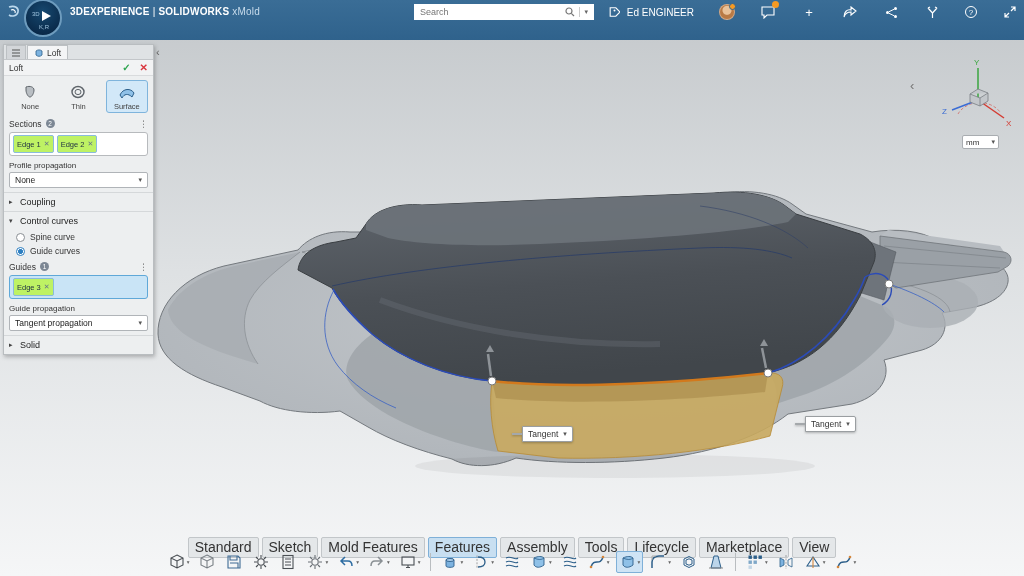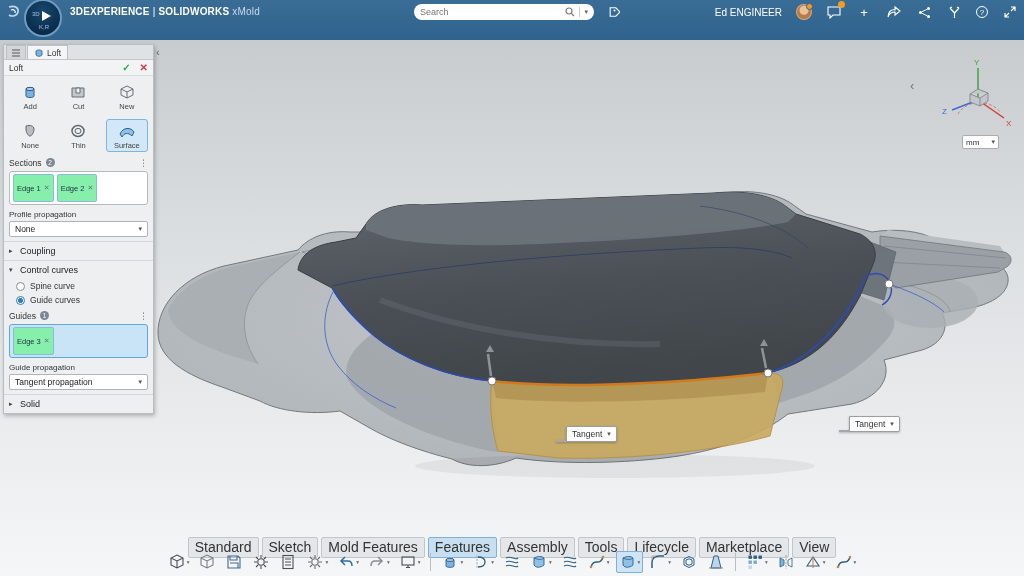--- a/index.html
+++ b/index.html
@@ -14,45 +14,45 @@
              background:radial-gradient(circle at 50% 32%,#16486f 0%,#0a2a4a 75%);
              border:2px solid #6e9cbe; z-index:50; }
   .compass .play { position:absolute; left:16px; top:10px; width:0; height:0;
                    border-left:9px solid #fff; border-top:5px solid transparent; border-bottom:5px solid transparent; }
   .compass .c-top { position:absolute; left:6px; top:10px; font-size:6px; color:#9fc3de; }
   .compass .c-bottom { position:absolute; left:13px; top:23px; font-size:6px; color:#9fc3de; }
   .brand-text { position:absolute; left:70px; top:6px; font-size:10px; color:#fff; letter-spacing:.2px; white-space:nowrap; }
   .b-bold { font-weight:bold; }
   .b-light { color:#c8dcec; }
   .search-wrap { position:absolute; left:414px; top:4px; width:180px; height:16px; background:#fff;
-                 border-radius:8px; display:flex; align-items:center; padding:0 6px; gap:4px; }
+                 border-radius:0; display:flex; align-items:center; padding:0 6px; gap:4px; }
   .search-input { flex:1; border:0; outline:0; font-size:9px; color:#444; background:transparent; min-width:0; }
   .search-divider { width:1px; height:10px; background:#ccc; }
   .sw-caret { font-size:7px; color:#666; }
   .tag-btn { position:absolute; left:604px; top:4px; width:18px; height:16px; display:flex; align-items:center; justify-content:center; }
-  .top-right { position:absolute; right:6px; top:0; height:24px; display:flex; align-items:center; gap:14px; color:#fff; }
+  .top-right { position:absolute; right:6px; top:0; height:24px; display:flex; align-items:center; gap:25px; color:#fff; }
   .user-name { font-size:10px; white-space:nowrap; }
   .avatar { width:16px; height:16px; border-radius:50%; position:relative;
             background:radial-gradient(circle at 50% 38%,#e9c29a 0 4px,#b97a45 5px); border:1px solid rgba(255,255,255,.35); }
   .presence { position:absolute; right:-2px; top:-2px; width:7px; height:7px; border-radius:50%;
               background:#f59a23; border:1px solid #31658f; }
   .tb-icon { width:16px; height:16px; display:flex; align-items:center; justify-content:center; position:relative; }
   .badge-dot { position:absolute; right:-3px; top:-3px; width:7px; height:7px; background:#f59a23; border-radius:50%; }
   .help-circle { width:12px; height:12px; border:1px solid #fff; border-radius:50%; font-size:8px;
                  display:flex; align-items:center; justify-content:center; }
   .plus-glyph { font-size:13px; line-height:1; }
 
   
   .scene { position:absolute; left:0; top:0; width:1024px; height:576px; z-index:1; }
   .pan-chevron { position:absolute; left:910px; top:78px; font-size:13px; color:#777; z-index:5; cursor:pointer; }
   .triad { position:absolute; right:8px; top:56px; width:76px; height:78px; z-index:5; }
   .unit-dd { position:absolute; left:962px; top:135px; width:37px; height:14px; background:#fff;
              border:1px solid #a9adb1; border-radius:2px; display:flex; align-items:center; justify-content:space-between;
              padding:0 3px; font-size:8px; color:#333; z-index:5; }
-  .callout { position:absolute; display:flex; align-items:flex-end; z-index:6; filter:drop-shadow(0 1px 1px rgba(0,0,0,.25));margin-left:44px; }
+  .callout { position:absolute; display:flex; align-items:center; z-index:6; filter:drop-shadow(0 1px 1px rgba(0,0,0,.25)); }
   .grip { width:10px; background:#e8eaeb; border:1px solid #a4a8ab; border-right:none; border-radius:2px 0 0 2px;
           background-image:radial-gradient(#9aa0a5 .8px, transparent .9px); background-size:3px 3px; background-position:2px 2px; }
   .callout-body { height:16px; background:#fff; border:1px solid #9a9ea1; border-radius:0 2px 2px 0;
                   font-size:8.5px; color:#333; padding:0 5px; display:flex; gap:5px; align-items:center; }
 
   
   .panel { position:absolute; left:3px; top:44px; width:151px; background:#edeff0;
            border:1px solid #b9bdc0; box-shadow:1px 2px 4px rgba(0,0,0,.25); z-index:30; color:#333; }
   .panel-collapse { position:absolute; left:156px; top:46px; font-size:11px; color:#666; z-index:30; cursor:pointer; }
   .panel-tabs { display:flex; align-items:flex-end; background:#dfe2e4; border-bottom:1px solid #c3c6c9; height:15px; padding-left:2px; gap:1px; }
@@ -68,22 +68,22 @@
   .pbtn { display:flex; flex-direction:column; align-items:center; gap:1px; width:42px; padding:2px 0 1px;
           border:1px solid transparent; border-radius:3px; font-size:7.5px; color:#444; cursor:pointer; }
   .pbtn.selected { background:#d2e8f8; border-color:#7fb4dc; }
   .row-label { display:flex; align-items:flex-start; gap:4px; padding:4px 5px 1px; font-size:8.5px; }
   .count-badge { min-width:9px; height:9px; border-radius:50%; background:#7c8794; color:#fff; font-size:6.5px;
                  display:flex; align-items:center; justify-content:center; padding:0 1px; }
   .menu-dots { margin-left:auto; color:#666; font-size:9px; cursor:pointer; }
   .chip-input { margin:2px 5px; min-height:18px; background:#fff; border:1px solid #b7babd; border-radius:3px;
                 display:flex; align-items:center; gap:3px; padding:2px 3px; }
   .chip-input.highlight { background:#c9e4f6; border-color:#5fa8d8; }
-  .chip { display:inline-flex; align-items:center; gap:3px; background:#86efac; border:1px solid #8abbdd;
-          border-radius:2px; padding:0 3px; font-size:7.5px; height:28px; color:#234; }
+  .chip { display:inline-flex; align-items:center; gap:3px; background:#bef264; border:1px solid #8abbdd;
+          border-radius:2px; padding:0 3px; font-size:7.5px; height:18px; color:#234; }
   .chip .x { font-size:7px; color:#678; cursor:pointer; }
   .field-label { padding:3px 5px 0; font-size:8px; color:#333; }
   .dropdown { margin:2px 5px 4px; height:16px; background:#fff; border:1px solid #b0b4b8; border-radius:2px;
               display:flex; align-items:center; justify-content:space-between; padding:0 5px; font-size:8.5px; color:#222; cursor:pointer; }
   .dd-caret { font-size:7px; color:#555; }
   .sec-header { display:flex; align-items:center; gap:4px; padding:4px 5px; border-top:1px solid #d5d8da; font-size:9px; color:#222; cursor:pointer; }
   .sec-arrow { font-size:7px; color:#444; width:7px; }
   .radio-row { display:flex; align-items:center; gap:5px; padding:2px 5px 2px 12px; font-size:8.5px; cursor:pointer; }
   .radio { width:9px; height:9px; border:1px solid #8a8f94; border-radius:50%; background:#fff; flex:0 0 auto; }
   .radio.checked { border-color:#2d7fc1; background:radial-gradient(circle,#2d7fc1 0 2.2px,#fff 2.6px); }
@@ -226,42 +226,20 @@
     </div>
   </div>
 
   <div class="panel-titlebar">
     <span>Loft</span>
     <span class="spacer"></span>
     <span class="ok">✓</span>
     <span class="cancel">✕</span>
   </div>
 
-  <div class="btn-row">
-    <div class="pbtn">
-      <svg width="20" height="18" viewBox="0 0 20 18">
-          <path d="M6,6 C6,4 14,4 14,6 L14,13 C14,15 6,15 6,13 Z" fill="#7db3e0" stroke="#2c5f8a"></path>
-          <ellipse cx="10" cy="6" rx="4" ry="1.6" fill="#aed0ee" stroke="#2c5f8a"></ellipse>
-        </svg>
-      <span>Add</span>
-    </div>
-    <div class="pbtn">
-      <svg width="20" height="18" viewBox="0 0 20 18">
-          <path d="M4,5 L16,5 L16,14 L4,14 Z" fill="#c3c7cb" stroke="#6a6f74"></path>
-          <path d="M8,5 L12,5 L12,10 L8,10 Z" fill="#eef1f3" stroke="#6a6f74"></path>
-        </svg>
-      <span>Cut</span>
-    </div>
-    <div class="pbtn">
-      <svg width="20" height="18" viewBox="0 0 20 18">
-          <path d="M10,3 L16,6 L16,12 L10,15 L4,12 L4,6 Z M4,6 L10,9 L16,6 M10,9 L10,15" fill="none" stroke="#6a6f74"></path>
-        </svg>
-      <span>New</span>
-    </div>
-  </div>
 
   <div class="btn-row">
     <div class="pbtn">
       <svg width="20" height="18" viewBox="0 0 20 18">
           <path d="M6,4 C10,2.5 14,4 14,7 C14,10 12,14 10,14 C8,14 6,10 6,7 Z" fill="#b9bec3" stroke="#5e646a"></path>
         </svg>
       <span>None</span>
     </div>
     <div class="pbtn">
       <svg width="20" height="18" viewBox="0 0 20 18">

